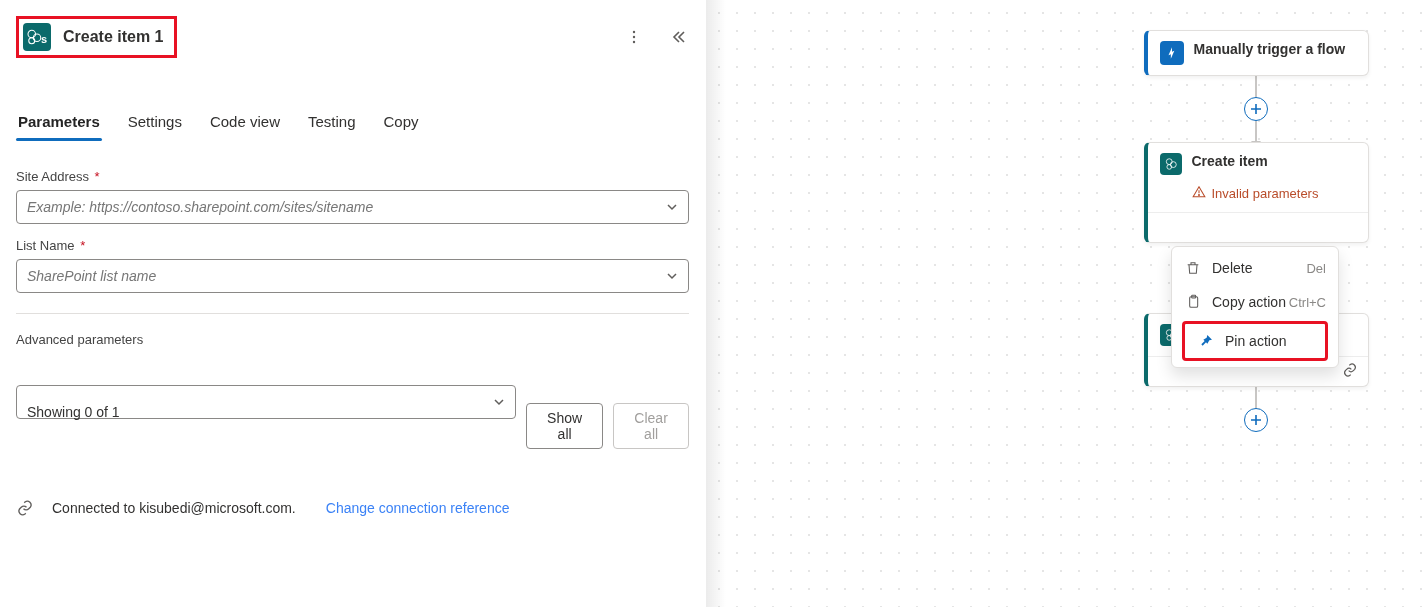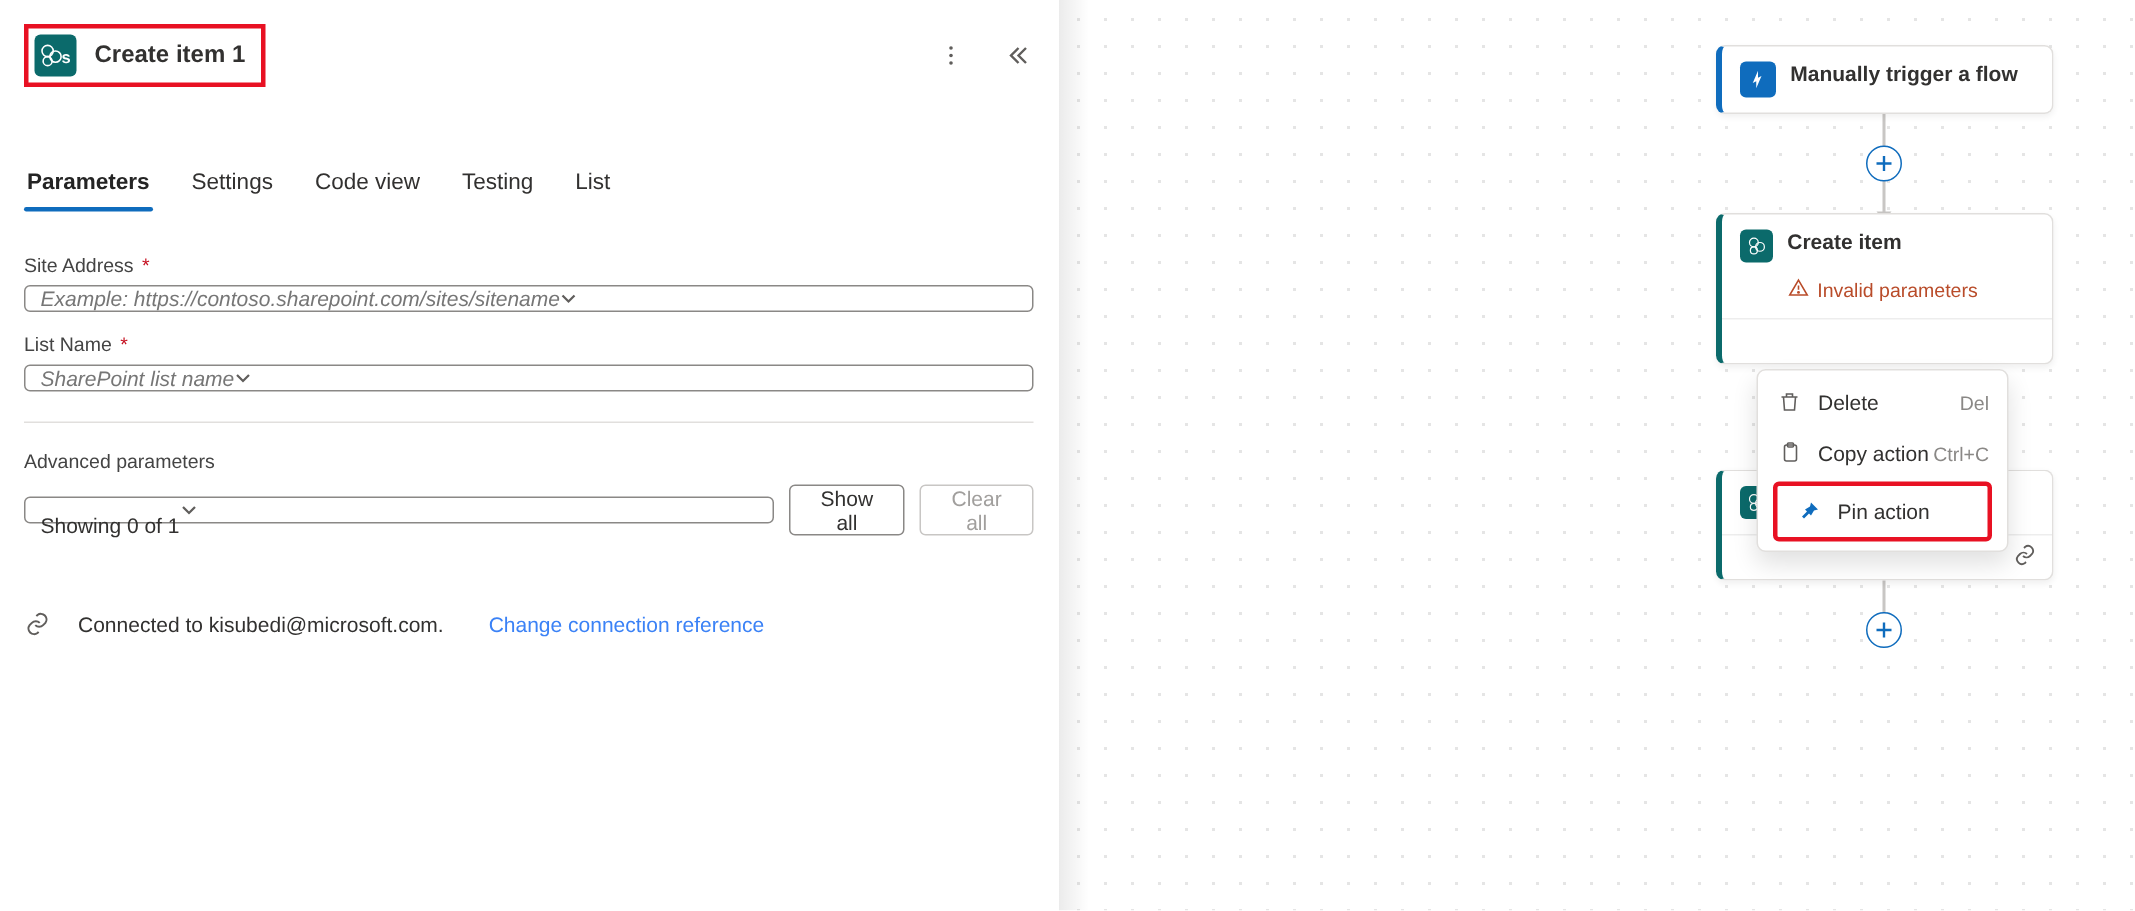--- a/index.html
+++ b/index.html
@@ -15,28 +15,28 @@
   .header-icons { display: flex; align-items: center; gap: 22px; color: #605e5c; }
   .icon-btn { background: none; border: none; cursor: pointer; width: 22px; height: 22px; display: inline-flex; align-items: center; justify-content: center; color: #605e5c; }
   .tabs { display: flex; gap: 24px; border-bottom: 1px solid transparent; padding: 14px 0 0 0; }
   .tab { padding: 8px 2px 10px 2px; cursor: pointer; color: #323130; position: relative; font-size: 15px; margin-top: 21px; }
   .tab.active { color: #242424; font-weight: 600; }
   .tab.active::after { content: ""; position: absolute; left: 0; right: 0; bottom: -1px; height: 3px; background: #0f6cbd; border-radius: 2px; }
   .form { padding-top: 28px; }
   .field { margin-bottom: 14px; }
   .field-label { font-size: 13px; color: #444; margin-bottom: 6px; display: block; }
   .req { color: #c50f1f; padding-left: 2px; }
-  .select-like { border: 1px solid #8a8886; border-radius: 4px; height: 18px; display: flex; align-items: center; justify-content: flex-start; padding: 0 10px; cursor: pointer; font-size: 14px; background: #fff; }
+  .select-like { border: 1px solid #8a8886; border-radius: 4px; height: 34px; display: flex; align-items: center; justify-content: space-between; padding: 0 10px; cursor: pointer; font-size: 14px; background: #fff; }
   .select-like .ph { color: #767676; font-style: italic; }
   .chev { color: #605e5c; display:inline-flex; }
   .divider { border: none; border-top: 1px solid #e1dfdd; margin: 20px 0 18px 0; }
   .adv-label { font-size: 13px; color: #444; margin-bottom: 8px; }
   .adv-row { display: flex; gap: 10px; align-items: center; }
   .adv-row .select-like { flex: 0 0 500px; }
-  .btn { height: 34px; padding: 0 14px; border: 1px solid #8a8886; border-radius: 4px; background: #fff; cursor: pointer; font-size: 14px; color: #323130; }
+  .btn { height: 46px; padding: 0 14px; border: 1px solid #8a8886; border-radius: 4px; background: #fff; cursor: pointer; font-size: 14px; color: #323130; margin-top: 48px; }
   .btn.disabled { color: #a19f9d; border-color: #c8c6c4; cursor: default; }
   .adv-row .select-like .count { color: #323130; font-style: normal; margin-top: 20px; }
   .conn-row { display: flex; align-items: center; gap: 18px; margin-top: 50px; font-size: 14px; }
   .conn-row .chain { color: #605e5c; display: inline-flex; }
   .conn-row .link { color: #3b82f6; cursor: pointer; margin-left: 12px; }
   
   .canvas-wrap { flex: 1; position: relative; border-left: 1px solid transparent; }
   .canvas-shadow { position: absolute; left: 0; top: 0; bottom: 0; width: 20px; background: linear-gradient(to right, rgba(0,0,0,0.08), rgba(0,0,0,0)); pointer-events: none; }
   .canvas { position: absolute; inset: 0; background-color: #fff; background-image: radial-gradient(#e5e5e5 1px, transparent 1px); background-size: 18px 18px; background-position: 4px 4px; }
   .flow { position: absolute; left: 400px; top: 30px; width: 300px; display: flex; flex-direction: column; align-items: center; }
@@ -94,21 +94,21 @@
             </svg>
         </button>
       </div>
     </div>
 
     <div class="tabs">
       <div class="tab active">Parameters</div>
       <div class="tab">Settings</div>
       <div class="tab">Code view</div>
       <div class="tab">Testing</div>
-      <div class="tab">List</div>
+      <div class="tab">Copy</div>
     </div>
 
     <div class="form">
       <div class="field">
         <label class="field-label"><span>Site Address</span><span class="req"> *</span></label>
         <div class="select-like">
           <span class="ph">Example: https://contoso.sharepoint.com/sites/sitename</span>
           <span class="chev">
               <svg width="12" height="12" viewBox="0 0 12 12" stroke="currentColor" fill="none" stroke-width="1.5">
                 <path d="M2 4 L6 8 L10 4"></path>

